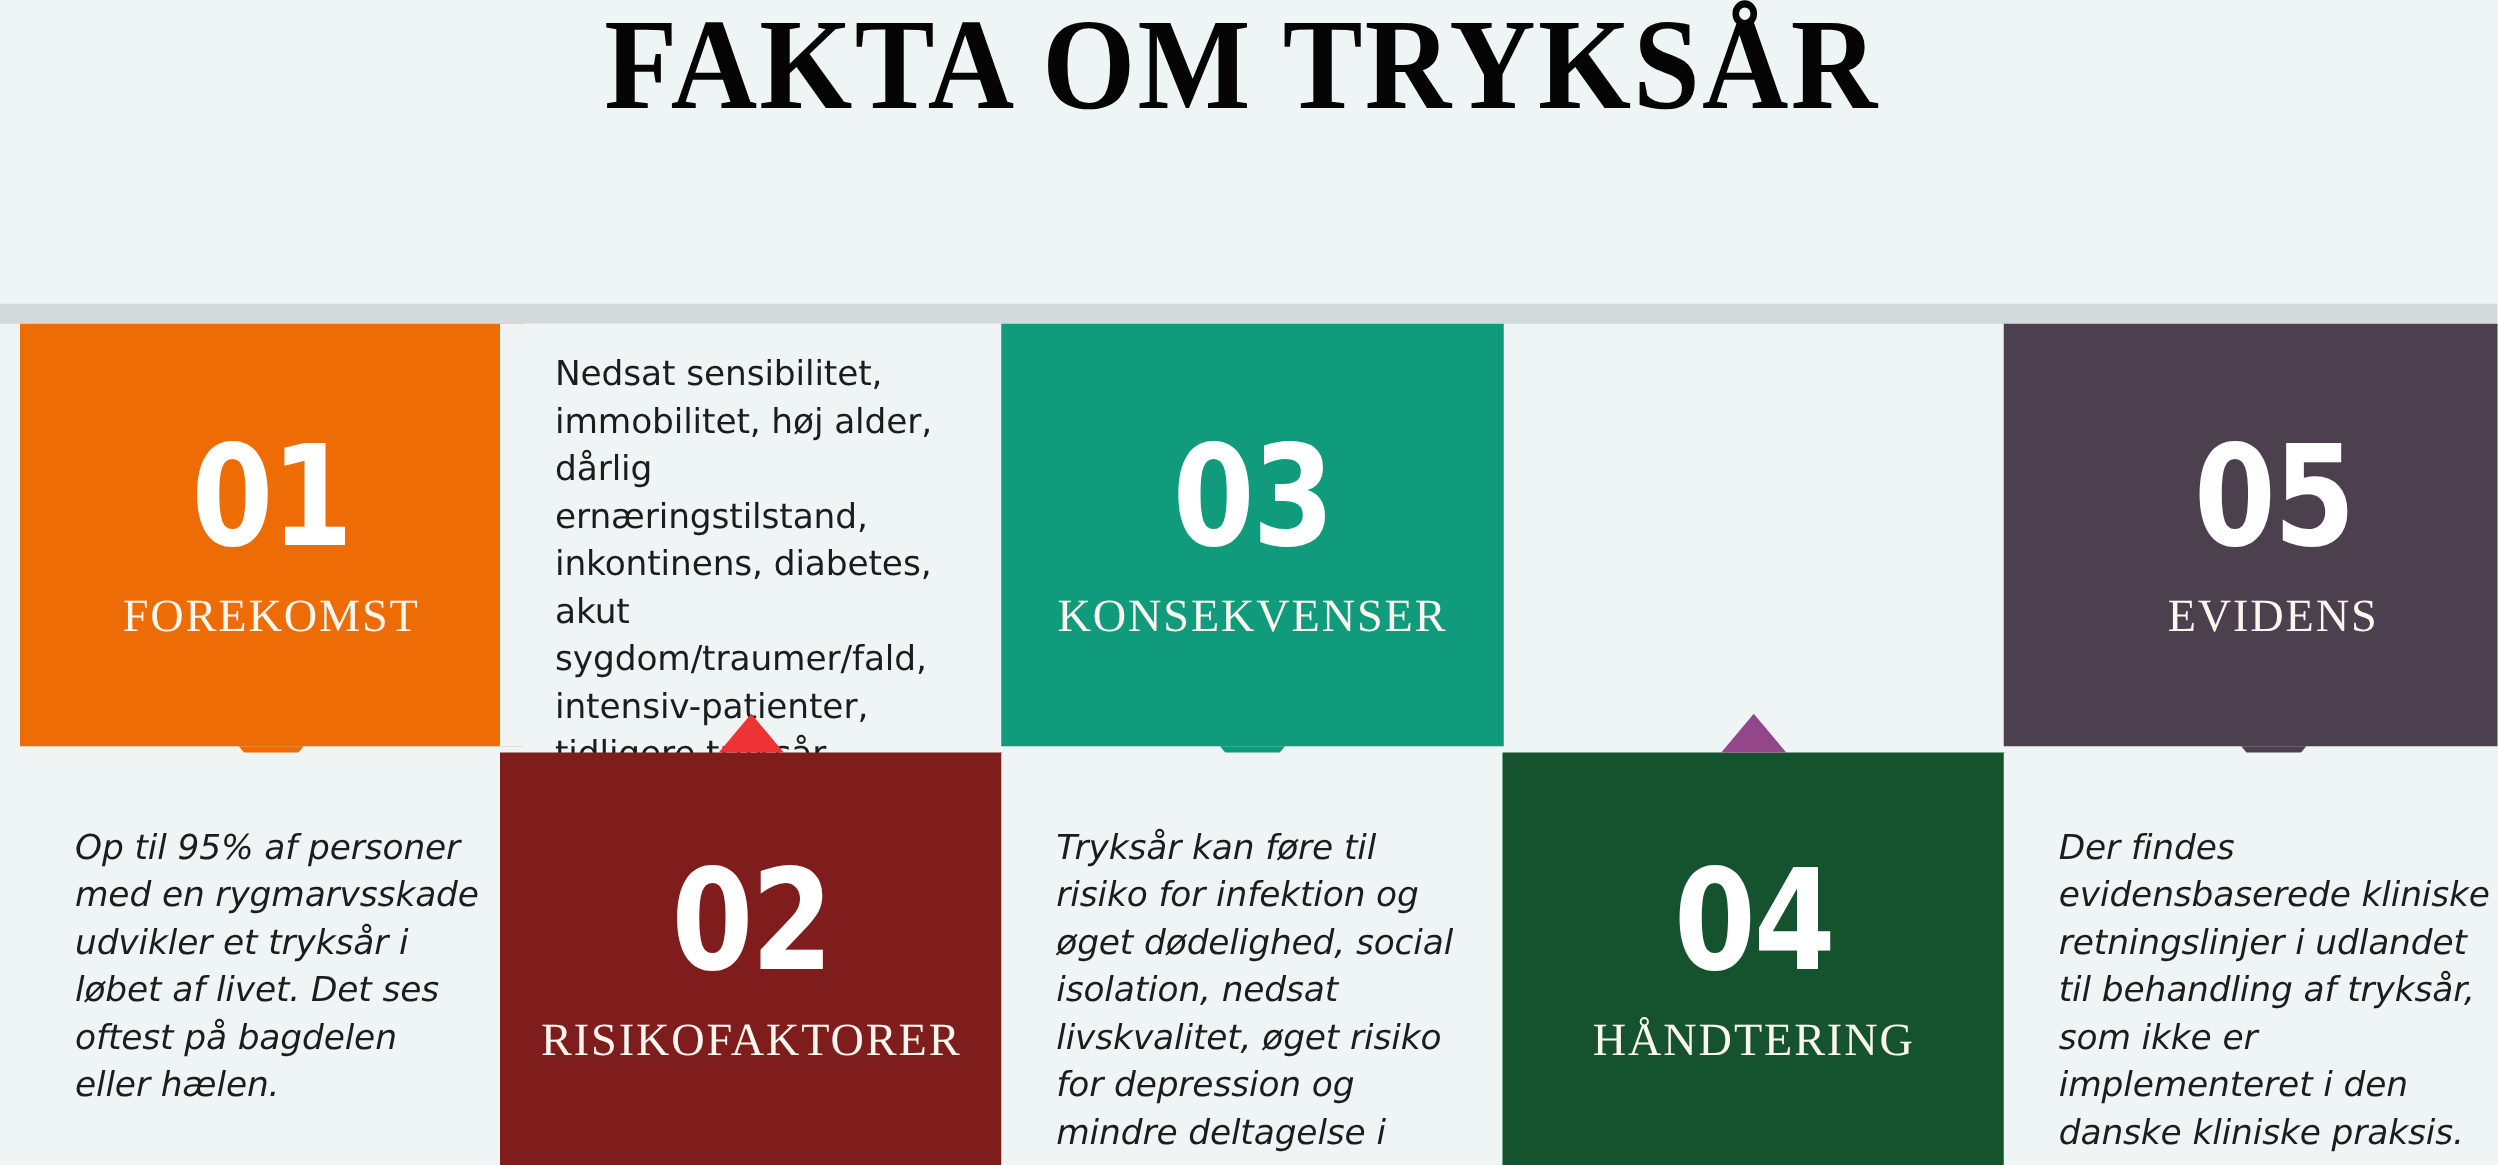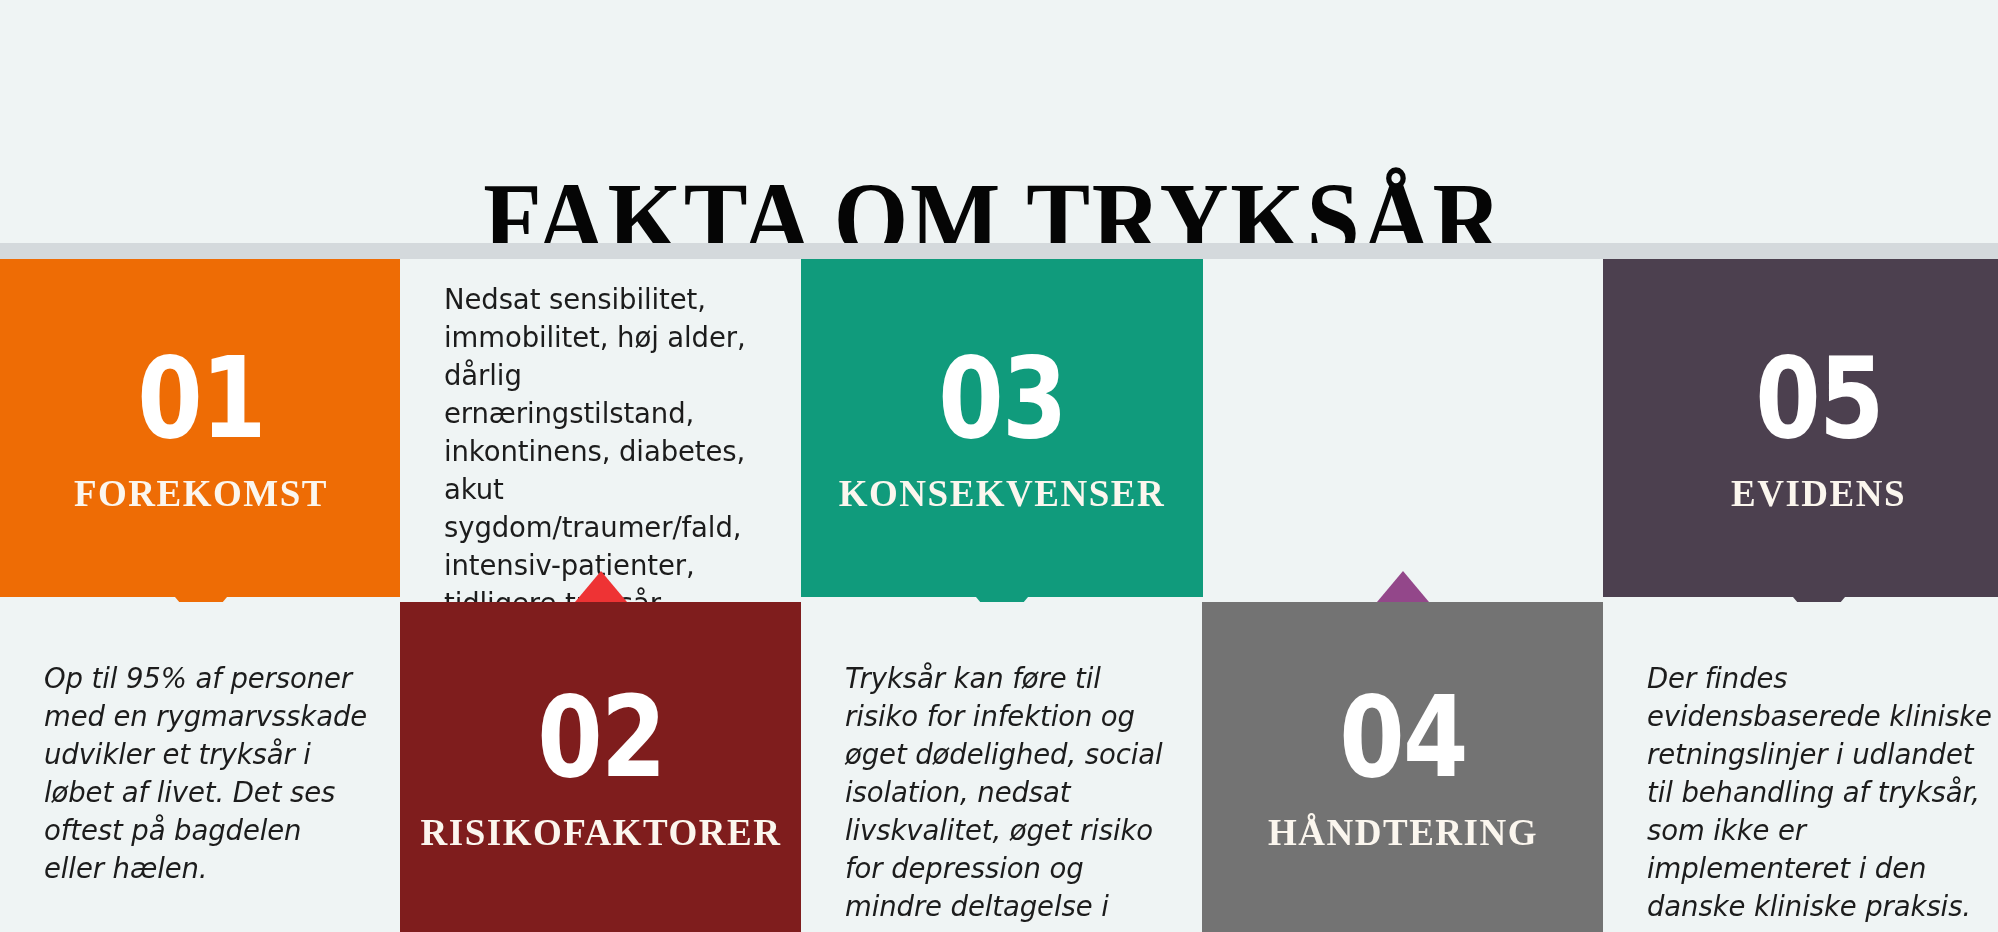--- a/index.html
+++ b/index.html
@@ -8,21 +8,21 @@
     background:#EFF4F4;
     font-family:"DejaVu Sans", sans-serif;
     overflow:hidden;
     position:relative;
   }
 
   
   .header {
     position:absolute; left:0; top:0; width:1986px; height:243px;
     background:#EFF4F4;
-    display:flex; align-items:flex-end; justify-content:center;margin-top:28px;
+    display:flex; align-items:flex-start; justify-content:center;
   }
   .page-title {
     font-family:"Liberation Serif", serif;
     font-weight:bold;
     font-size:104px;
     letter-spacing:2px;
     color:#050505;
     transform:scaleX(0.92);
     white-space:nowrap;
     line-height:1;
@@ -32,21 +32,21 @@
     background:#D4D9DC;
   }
 
   
   .board {
     position:absolute; left:0; top:259px; width:1998px; height:673px;
   }
   .col {
     position:absolute; top:0; width:402px; height:673px;
   }
-  .col.c0 { left:0; }
+  .col.c0 { left:16px; }
   .col.c1 { left:400px; }
   .col.c2 { left:801px; }
   .col.c3 { left:1202px; }
   .col.c4 { left:1603px; width:431px; }
 
   .cell { position:absolute; left:0; width:100%; }
   .cell.top    { top:0px;   height:338px; }
   .cell.bottom { top:343px; height:330px; }
 
   
@@ -59,21 +59,21 @@
     font-family:"DejaVu Sans", sans-serif;
     font-weight:bold;
     font-size:112px;
     line-height:1;
     letter-spacing:-2px;
     transform:scaleX(0.84);
     color:#FFFFFF;
   }
   .panel .name {
     font-family:"Liberation Serif", serif;
-    font-weight:bold;
+    font-weight:normal;
     font-size:37px;
     letter-spacing:1.5px;
     margin-top:18px;
     color:#FBF6EE;
     white-space:nowrap;
   }
 
   
   .arrow {
     position:absolute; left:50%; transform:translateX(-50%);
@@ -158,21 +158,21 @@
     </div>
     <div class="cell bottom">
       <div class="textpanel lower">
         <p class="body-text">Tryksår kan føre til risiko for infektion og øget dødelighed, social isolation, nedsat livskvalitet, øget risiko for depression og mindre deltagelse i samfundet.</p>
       </div>
     </div>
   </div>
 
   <div class="col c3">
     <div class="cell bottom">
-      <div class="panel" style="background: #737373; color: rgb(147, 71, 138);">
+      <div class="panel" style="background: #14532d; color: rgb(147, 71, 138);">
         <div class="num">04</div>
         <div class="name">HÅNDTERING</div>
         <span class="arrow up"></span>
       </div>
     </div>
   </div>
 
   <div class="col c4">
     <div class="cell top">
       <div class="panel" style="background: rgb(76, 64, 79); color: rgb(76, 64, 79);">

